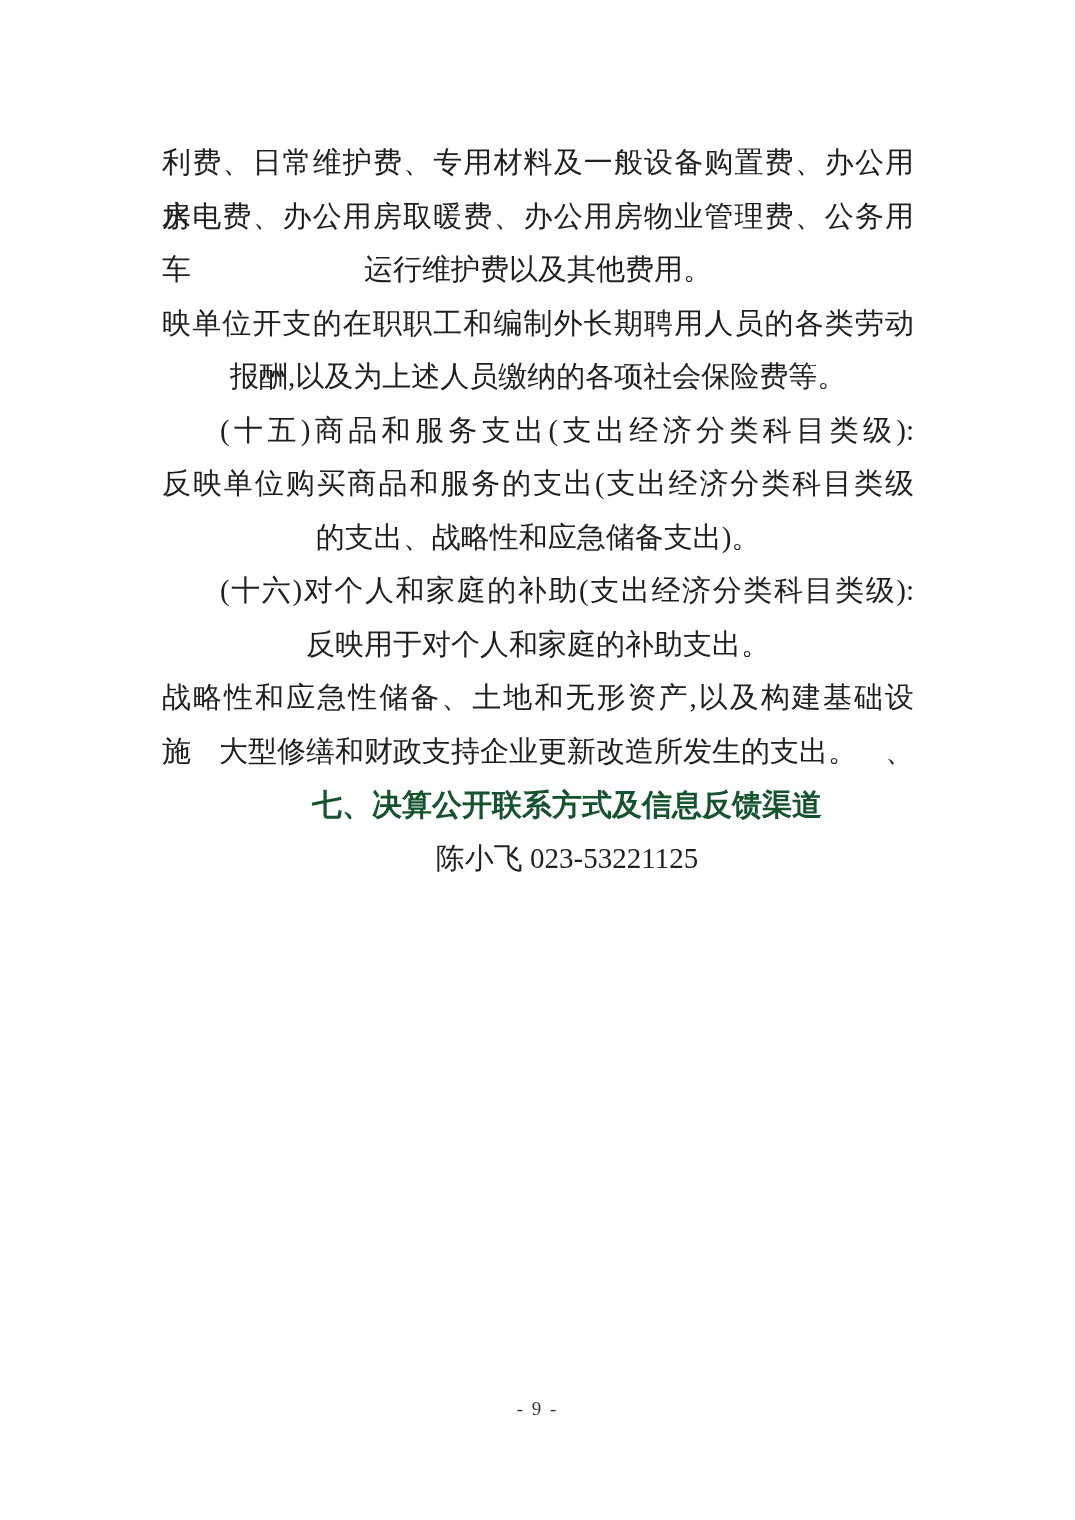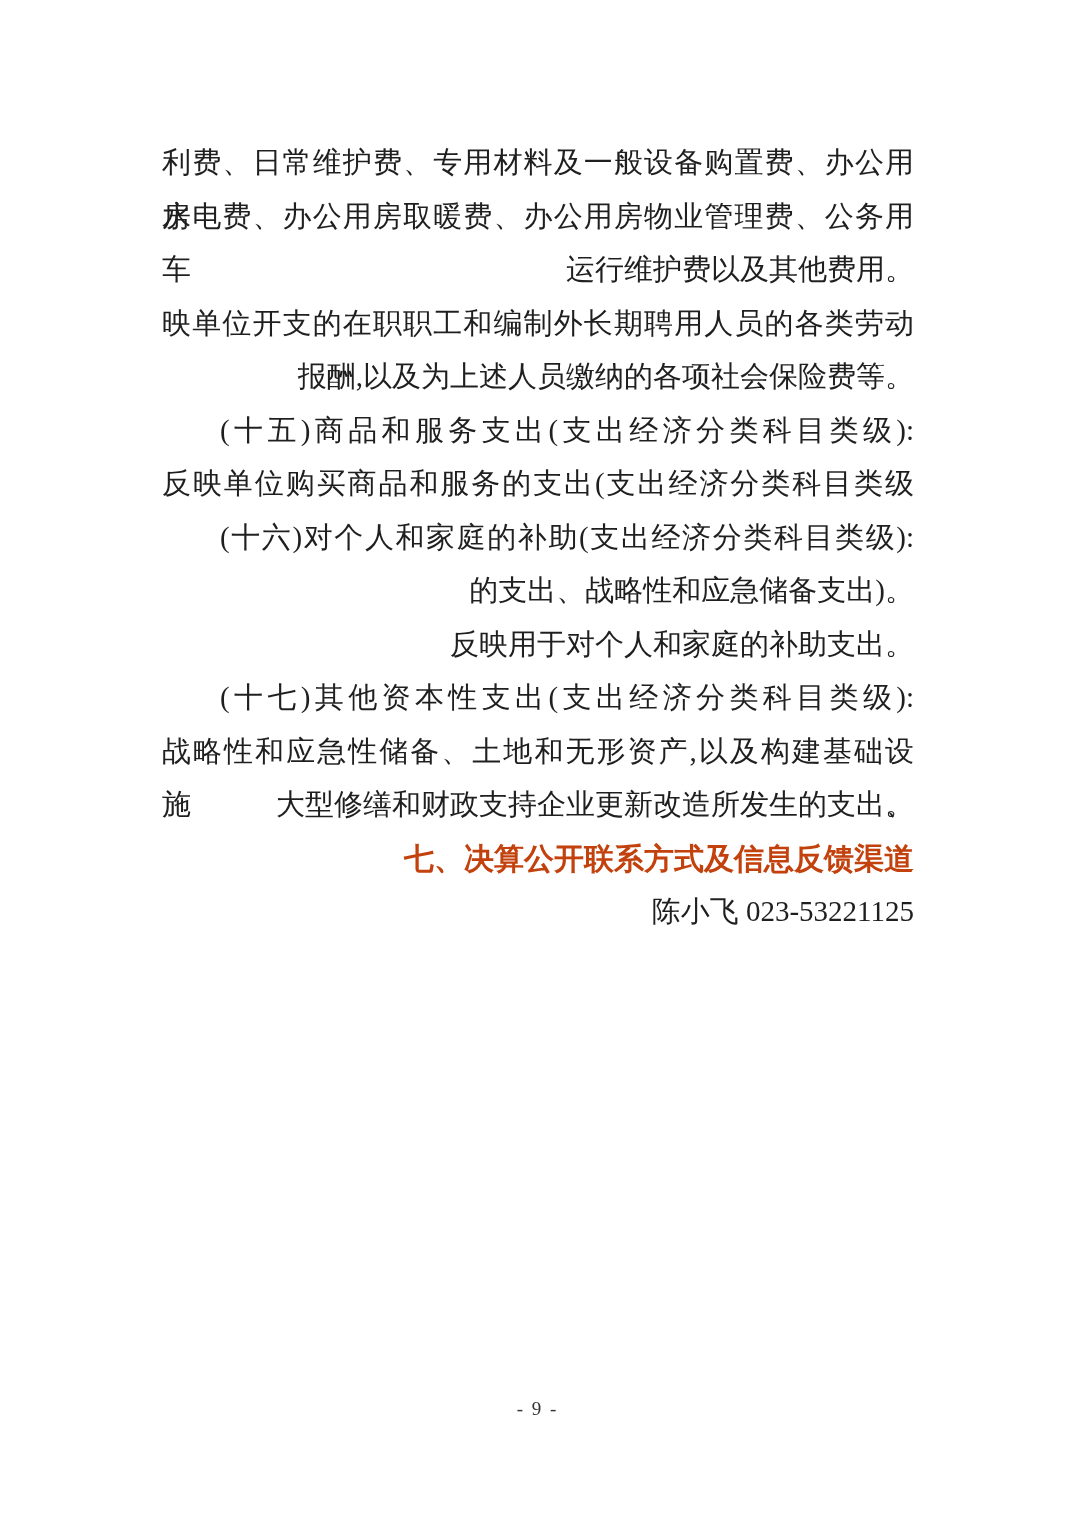--- a/index.html
+++ b/index.html
@@ -31,30 +31,30 @@
   }
   
   .j {
     white-space: normal;
     text-align: justify;
     text-align-last: justify;
     text-justify: inter-character;
   }
   
   .l {
-    text-align: right;
+    text-align: center;
   }
   
   .indent {
     text-indent: 58px;
   }
   .heading {
     font-family: "Liberation Sans", "DejaVu Sans", sans-serif;
     font-weight: 700;
-    color: #c2410c;
+    color: #14532d;
     font-size: 30px;
   }
   .footer {
     position: absolute;
     left: 0;
     right: 0;
     top: 1398px;
     text-align: center;
     font-size: 19px;
     color: #333333;
@@ -69,26 +69,25 @@
 
     <div class="line j">利费、日常维护费、专用材料及一般设备购置费、办公用房</div>
     <div class="line j">水电费、办公用房取暖费、办公用房物业管理费、公务用车</div>
     <div class="line l">运行维护费以及其他费用。</div>
 
     <div class="line j">映单位开支的在职职工和编制外长期聘用人员的各类劳动</div>
     <div class="line l">报酬,以及为上述人员缴纳的各项社会保险费等。</div>
 
     <div class="line j indent">(十五)商品和服务支出(支出经济分类科目类级):</div>
     <div class="line j">反映单位购买商品和服务的支出(支出经济分类科目类级</div>
+    <div class="line l">的支出、战略性和应急储备支出)。</div>
+
     <div class="line j indent">(十六)对个人和家庭的补助(支出经济分类科目类级):</div>
-
-    <div class="line l">的支出、战略性和应急储备支出)。</div>
     <div class="line l">反映用于对个人和家庭的补助支出。</div>
 
-    <div class="line j indent">(十七)其他资本性支出(支出经济分类科目类级):</div>
     <div class="line j">战略性和应急性储备、土地和无形资产,以及构建基础设施、</div>
     <div class="line l">大型修缮和财政支持企业更新改造所发生的支出。</div>
 
     <div class="line l indent heading">七、决算公开联系方式及信息反馈渠道</div>
 
 
     <div class="line l indent">陈小飞 023-53221125</div>
 
   </div>
 

